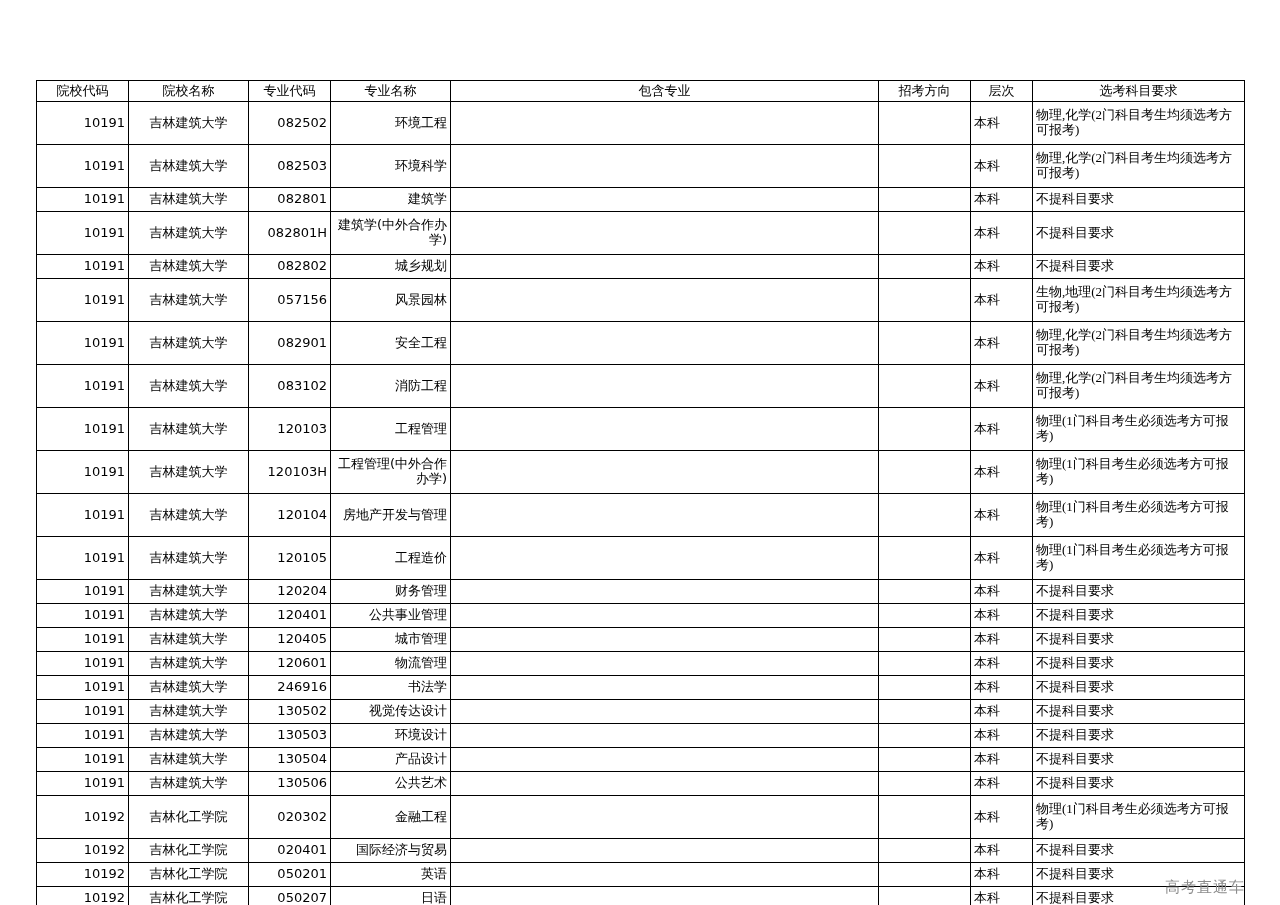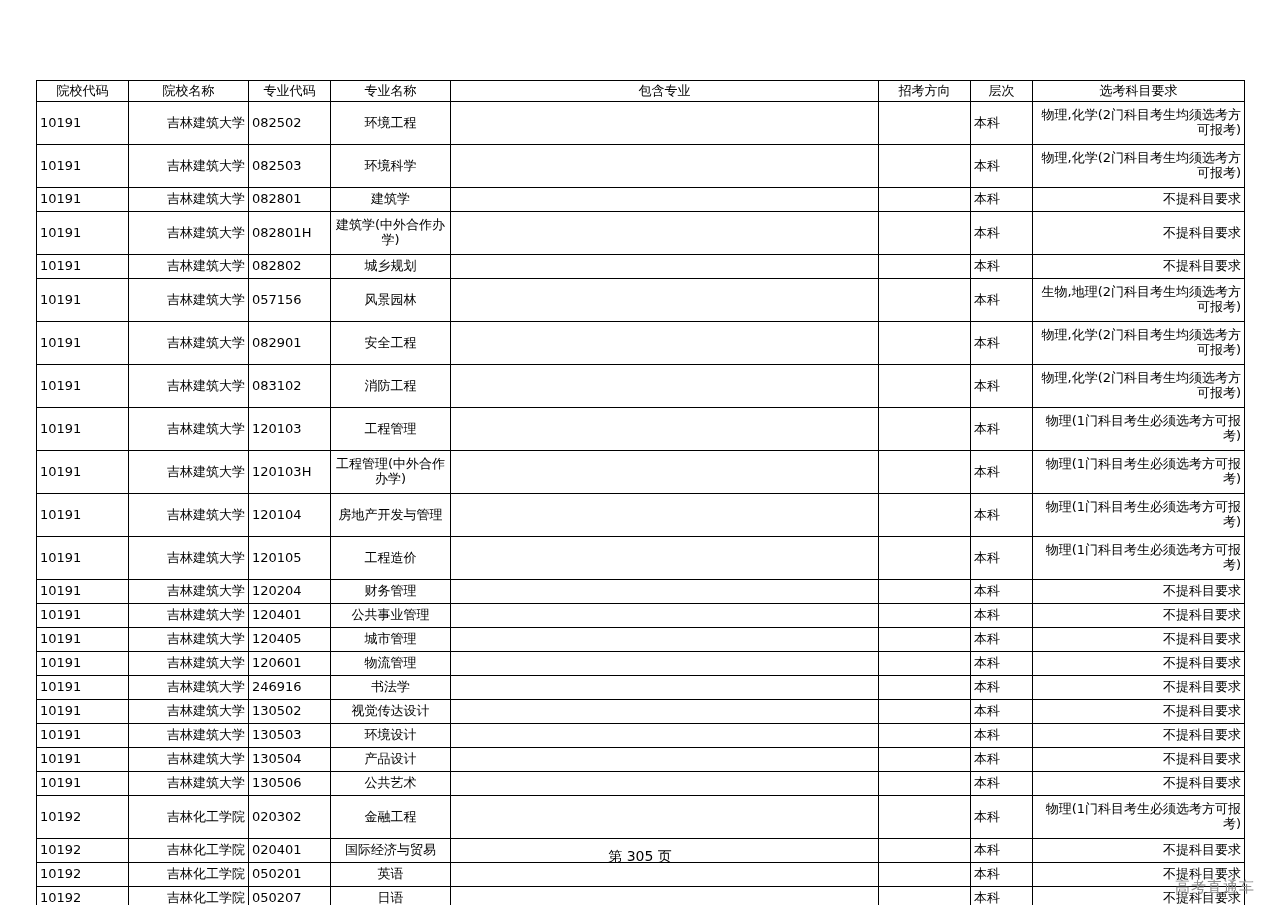--- a/index.html
+++ b/index.html
@@ -51,43 +51,43 @@
   
   col.c0 { width: 92px; }
   col.c1 { width: 120px; }
   col.c2 { width: 82px; }
   col.c3 { width: 120px; }
   col.c4 { width: 428px; }
   col.c5 { width: 92px; }
   col.c6 { width: 62px; }
   col.c7 { width: 212px; }
 
-  td.code   { text-align: left; padding-left: 5px; }
-  td.school { text-align: right; padding-left: 8px; }
-  td.mcode  { text-align: left; padding-left: 5px; }
-  td.mname  { text-align: center; padding-left: 5px; }
+  td.code   { text-align: right; padding-left: 5px; }
+  td.school { text-align: center; padding-left: 8px; }
+  td.mcode  { text-align: right; padding-left: 5px; }
+  td.mname  { text-align: right; padding-left: 5px; }
   td.incl   { text-align: left; }
   td.dir    { text-align: left; }
   td.level  { text-align: left; }
-  td.req    { text-align: right; padding-left: 3px; }
+  td.req    { text-align: left; padding-left: 3px; font-family: Liberation Serif, serif; }
 
   tr.tall td { height: 38px; }
   tr.short td { height: 19px; }
   .footer-page {
     position: absolute;
     left: 0;
     top: 848px;
     width: 1280px;
     text-align: center;
     font-size: 14px;
     color: #000000;
   }
   .watermark {
     position: absolute;
-    right: 25px;
+    right: 35px;
     top: 878px;
     font-size: 15px;
     color: #8c8c8c;
     letter-spacing: 1px;
   }
 </style>
 </head>
 <body>
 
 <div class="page">
@@ -364,16 +364,15 @@
             <td class="mname">日语</td>
             <td class="incl"></td>
             <td class="dir"></td>
             <td class="level">本科</td>
             <td class="req">不提科目要求</td>
           </tr>
         </tbody>
     </table>
   </div>
 
-  <div class="footer-page">第 305 页</div>
   <div class="watermark">高考直通车</div>
 
 </div>
 
 </body></html>

